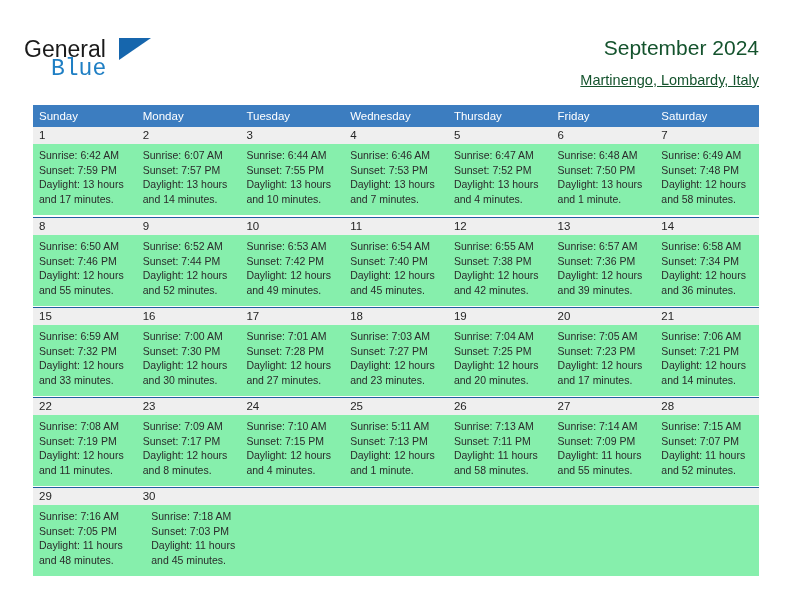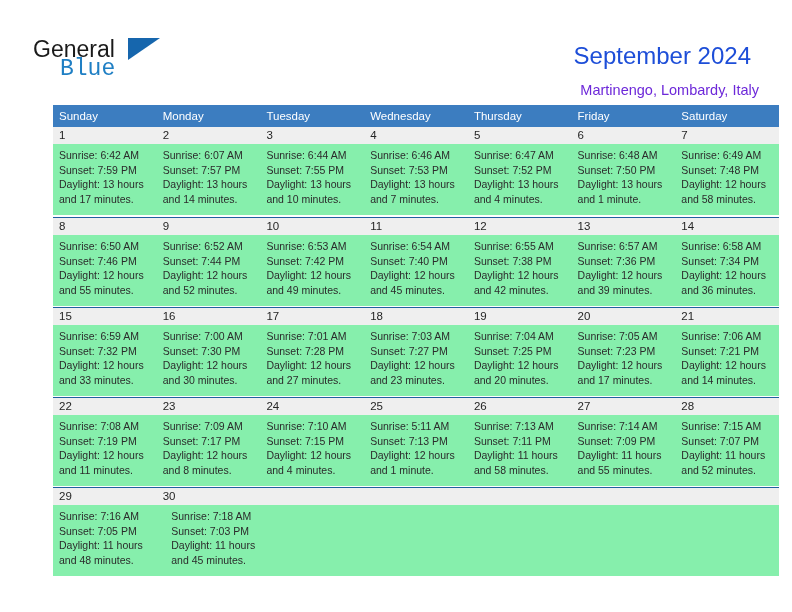--- a/index.html
+++ b/index.html
@@ -24,21 +24,21 @@
   
   .header {
     position: absolute;
     left: 0;
     top: 0;
     width: 792px;
     height: 98px;
   }
   .logo {
     position: absolute;
-    left: 33px;
+    left: 24px;
     top: 36px;
     width: 160px;
     height: 50px;
   }
   .logo-row1 {
     position: absolute;
     left: 0;
     top: 0;
     font-size: 23px;
     color: #1a1a1a;
@@ -66,42 +66,42 @@
     border-bottom: 22px solid transparent;
   }
 
   .title-block {
     position: absolute;
     right: 33px;
     top: 32px;
     text-align: right;
   }
   .cal-title {
-    font-size: 24px;
-    color: #1d4ed8;
+    font-size: 21px;
+    color: #14532d;
     line-height: 32px;
     white-space: nowrap;
     font-weight: normal;
-    margin: 8px;
+    margin: 0;
   }
   .cal-subtitle {
     font-size: 14.5px;
-    color: #6d28d9;
+    color: #14532d;
     line-height: 20px;
     margin-top: 6px;
     white-space: nowrap;
+    text-decoration: underline;
   }
 
   
   .calendar {
     position: absolute;
     left: 33px;
     top: 105px;
     width: 726px;
-    margin-left: 20px;
   }
   .weekday-header {
     display: flex;
     width: 726px;
     background: #3c7dc0;
     height: 22px;
   }
   .weekday-cell {
     flex: 1 1 0;
     min-width: 0;

